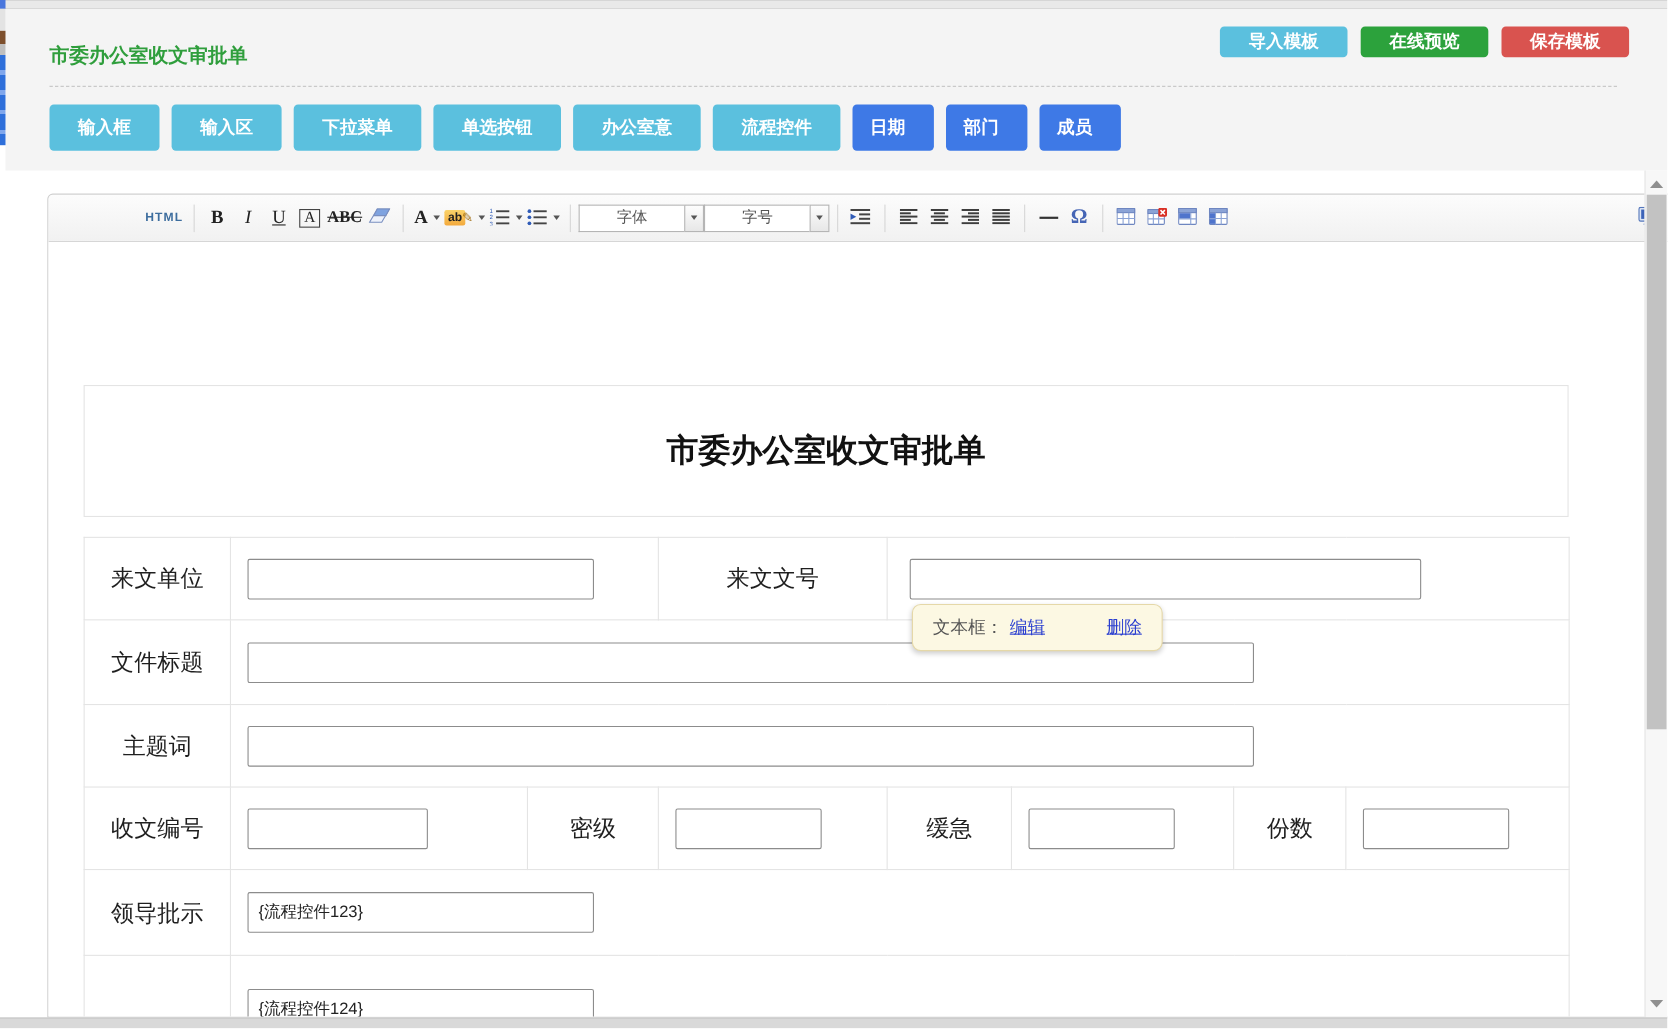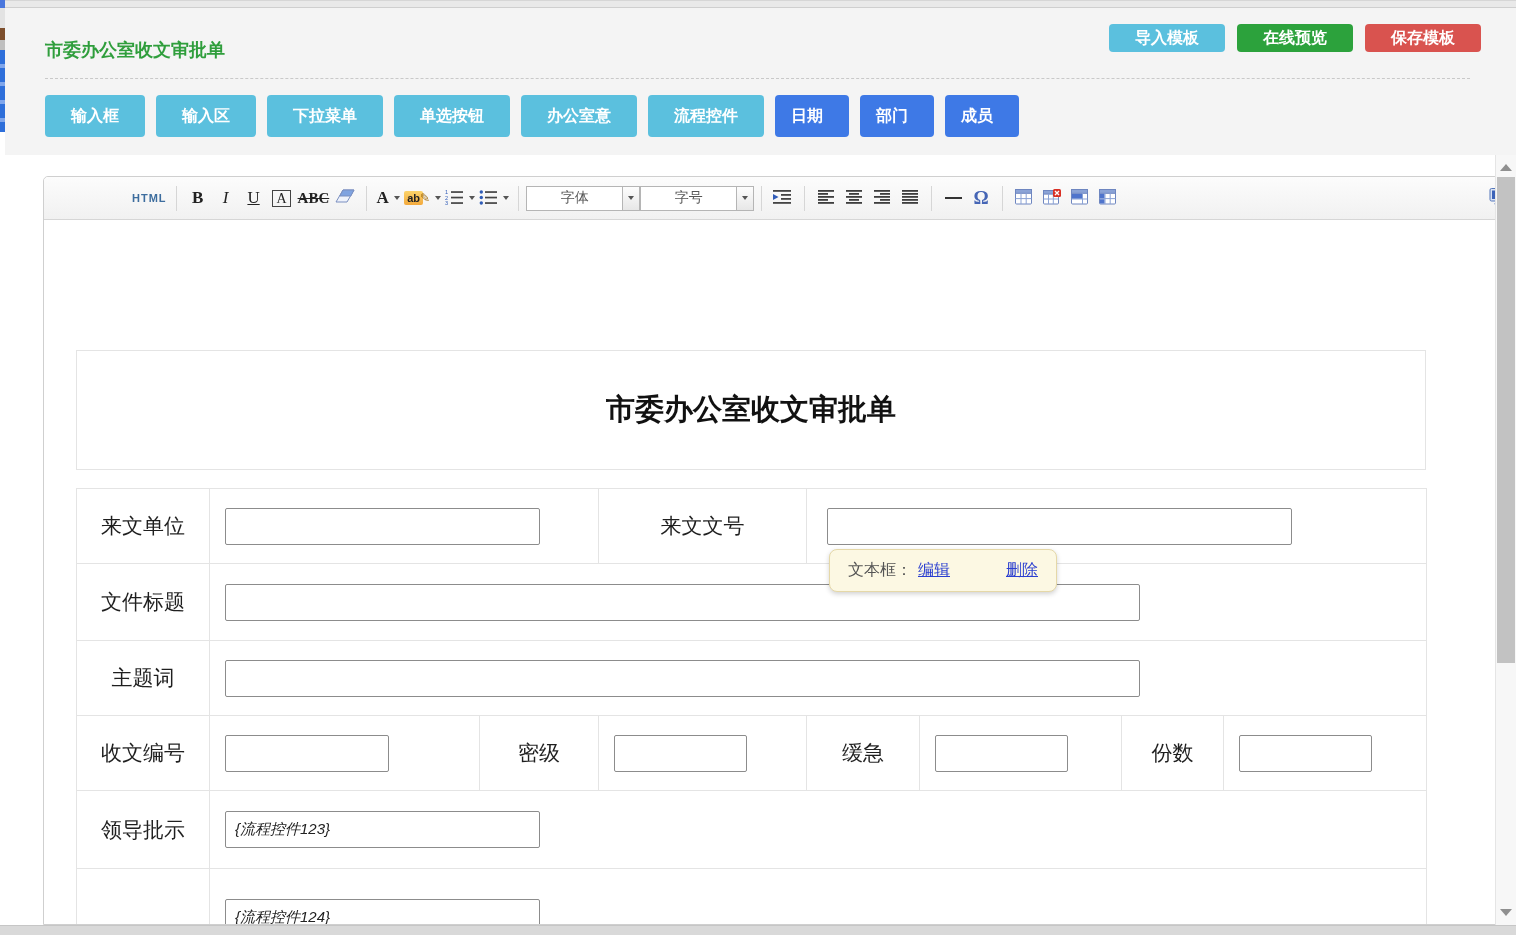--- a/index.html
+++ b/index.html
@@ -68,21 +68,21 @@
   .canvas { position:relative; height:706px; overflow:hidden; background:#fff; }
   .doc-title-box { margin:130px 0 0 32px; width:1350px; height:120px; border:1px solid #e4e4e4;
     display:flex; align-items:center; justify-content:center; }
   .doc-title { font-size:29px; font-weight:bold; color:#111; }
   table.form { margin:18px 0 0 32px; width:1350px; border-collapse:collapse; table-layout:fixed; }
   table.form td { border:1px solid #e4e4e4; vertical-align:middle; }
   td.lbl { text-align:center; font-size:21px; color:#1f1f1f; }
   td.top-lbl { vertical-align:top; padding-top:16px; }
   .inp { display:block; height:37px; border:1px solid #8c8c8c; border-radius:2px; background:#fff;
     font-size:15px; font-family:inherit; color:#222; padding:0 9px; }
-  .ml15 { margin-left:15px;font-style:italic; }  .ml20 { margin-left:20px; }
+  .ml15 { margin-left:15px; }  .ml20 { margin-left:20px; }
   .w315 { width:315px; } .w465 { width:465px; } .w915 { width:915px; } .w164 { width:164px; } .w133 { width:133px; }
   .mt30 { margin-top:30px; }
 
   
   .tooltip { position:absolute; left:785px; top:329px; z-index:20; background:#fcf8e3;
     border:1px solid #e5d8a8; border-radius:8px; padding:10px 18px; box-shadow:0 2px 5px rgba(0,0,0,.18);
     display:flex; align-items:center; font-size:16px; }
   .tooltip .pfx { color:#555; margin-right:6px; }
   .tooltip a { color:#2b3fd0; text-decoration:underline; cursor:pointer; }
   .tooltip .del { margin-left:56px; }

